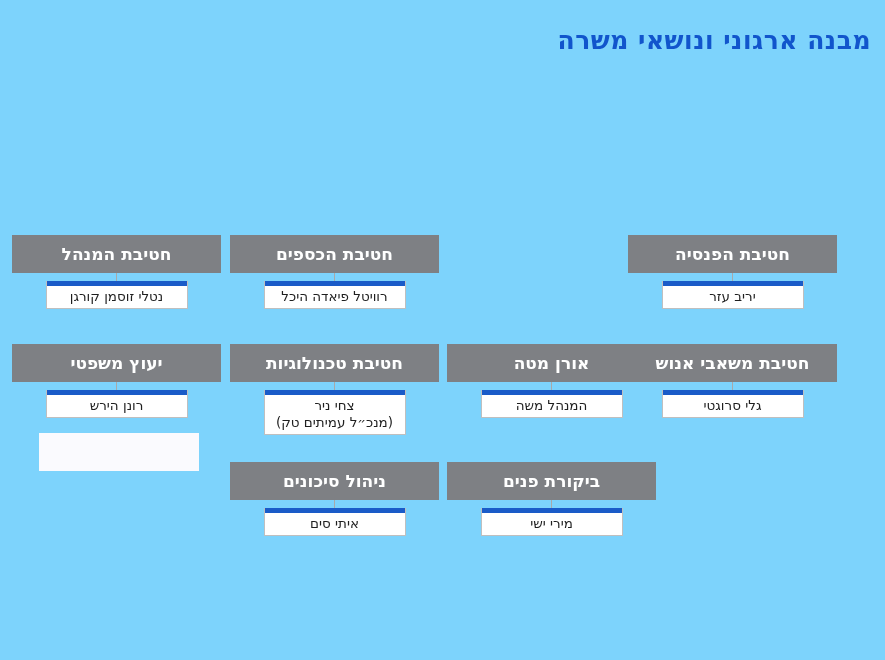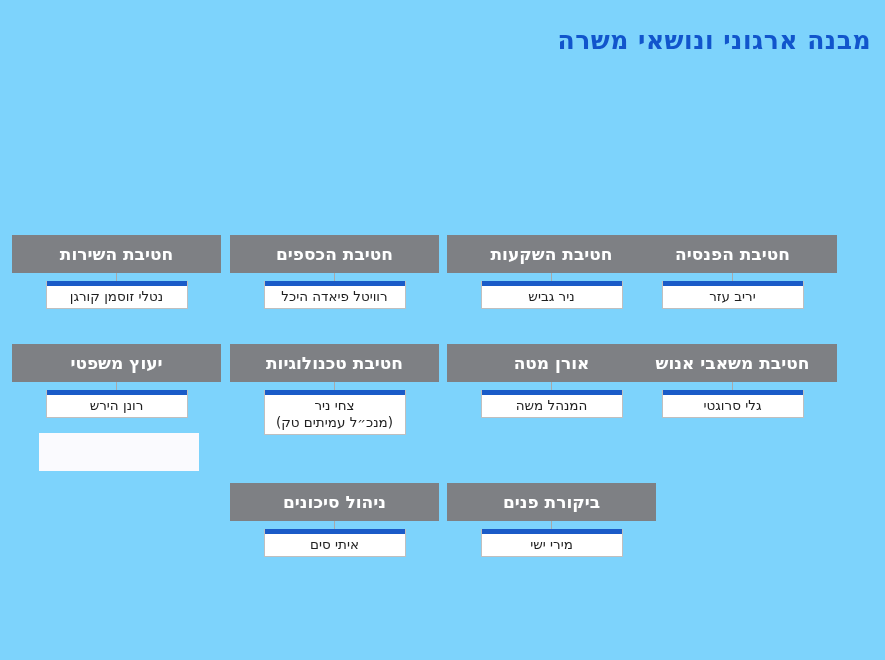--- a/index.html
+++ b/index.html
@@ -34,21 +34,21 @@
     flex-direction: column;
     align-items: center;
   }
   .node.root { left: 339px; top: 121px; width: 207px; }
   .node.col-a { left: 12px; }
   .node.col-b { left: 230px; }
   .node.col-c { left: 447px; }
   .node.col-d { left: 628px; }
   .node.row-1 { top: 235px; }
   .node.row-2 { top: 344px; }
-  .node.row-3 { top: 483px; }
+  .node.row-3 { top: 462px; }
 
   .role-box {
     width: 100%;
     box-sizing: border-box;
     background: #7E8084;
     color: #ffffff;
     font-size: 17px;
     font-weight: bold;
     direction: rtl;
     text-align: center;
@@ -100,45 +100,37 @@
 </style>
 </head>
 <body>
 
 <div class="canvas">
 
   <div class="page-title">מבנה ארגוני ונושאי משרה</div>
 
 
   <div class="node row-1 col-a">
-    <div class="role-box">חטיבת השירות</div>
+    <div class="role-box">חטיבת המנהל</div>
     <div class="connector"></div>
     <div class="name-box">
       <div class="accent-bar"></div>
       <span class="name-text">נטלי זוסמן קורגן</span>
     </div>
   </div>
 
   <div class="node row-1 col-b">
     <div class="role-box">חטיבת הכספים</div>
     <div class="connector"></div>
     <div class="name-box">
       <div class="accent-bar"></div>
       <span class="name-text">רוויטל פיאדה היכל</span>
     </div>
   </div>
 
-  <div class="node row-1 col-c">
-    <div class="role-box">חטיבת השקעות</div>
-    <div class="connector"></div>
-    <div class="name-box">
-      <div class="accent-bar"></div>
-      <span class="name-text">ניר גביש</span>
-    </div>
-  </div>
 
   <div class="node row-1 col-d">
     <div class="role-box">חטיבת הפנסיה</div>
     <div class="connector"></div>
     <div class="name-box">
       <div class="accent-bar"></div>
       <span class="name-text">יריב עזר</span>
     </div>
   </div>
 

